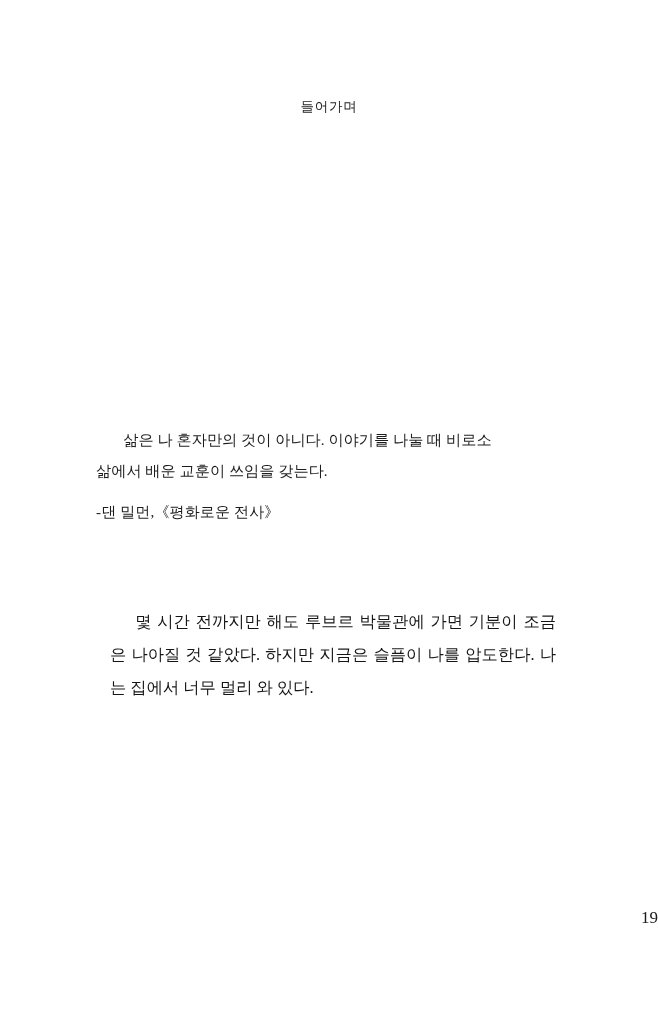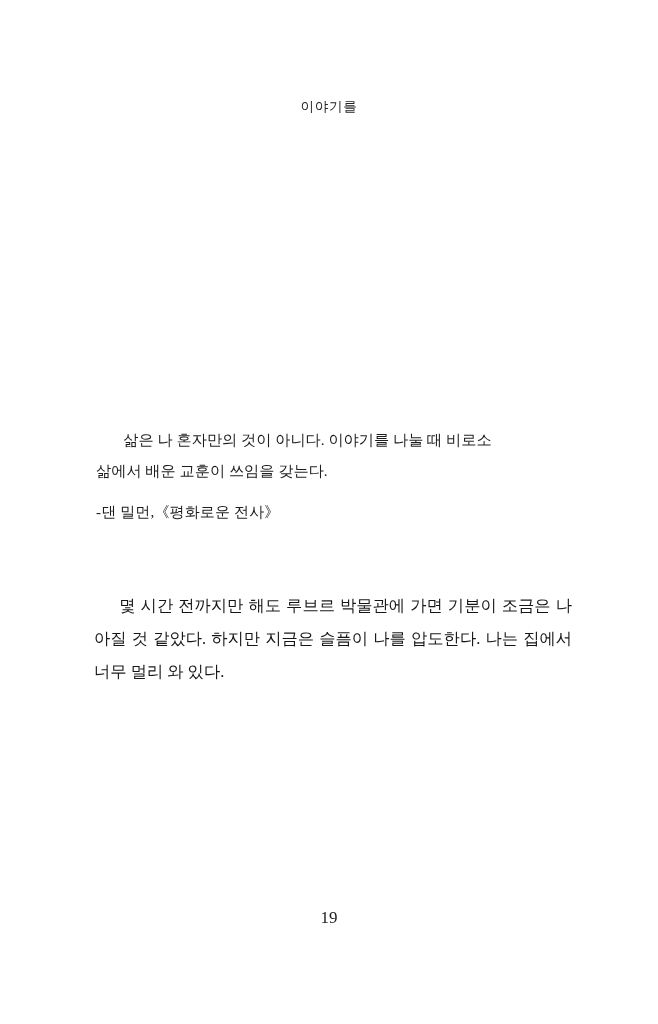--- a/index.html
+++ b/index.html
@@ -60,40 +60,40 @@
     top: 590px;
     left: 94px;
     right: 86px;
     font-size: 16.3px;
     line-height: 2.02;
     color: #151515;
     text-align: justify;
     text-justify: inter-character;
   }
   .body-text p {
-    margin: 0;
+    margin: 16px;
     text-indent: 1.55em;
   }
 
   .folio {
     position: absolute;
     bottom: 96px;
     left: 0;
     right: 0;
-    text-align: center;
+    text-align: right;
     font-size: 17px;
     color: #1a1a1a;
   }
 </style>
 </head>
 <body>
 
 <div class="page">
 
-  <div class="running-head">이야기를</div>
+  <div class="running-head">들어가며</div>
 
   <div class="epigraph">
     <p class="line-1">삶은 나 혼자만의 것이 아니다. 이야기를 나눌 때 비로소</p>
     <p class="line-2">삶에서 배운 교훈이 쓰임을 갖는다.</p>
     <p class="attribution">-댄 밀먼,《평화로운 전사》</p>
   </div>
 
   <div class="body-text">
     <p>몇 시간 전까지만 해도 루브르 박물관에 가면 기분이 조금은 나아질 것 같았다. 하지만 지금은 슬픔이 나를 압도한다. 나는 집에서 너무 멀리 와 있다.</p>
   </div>

